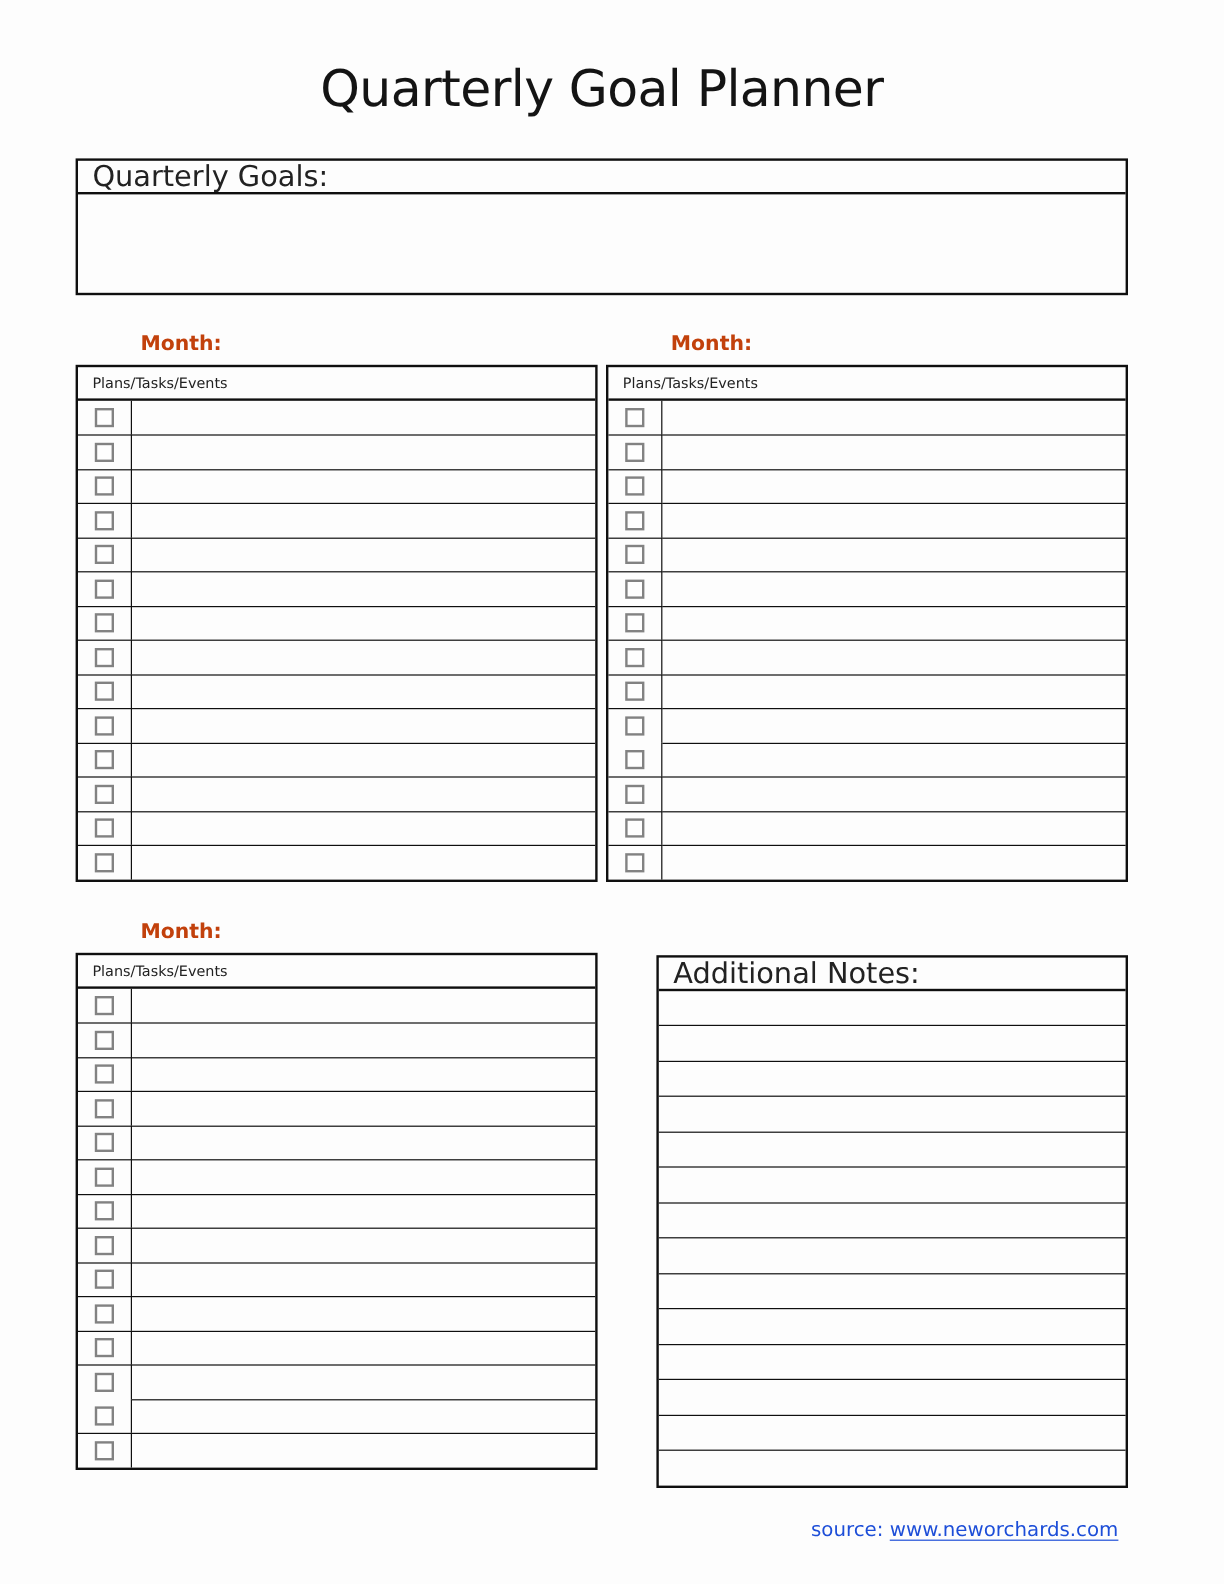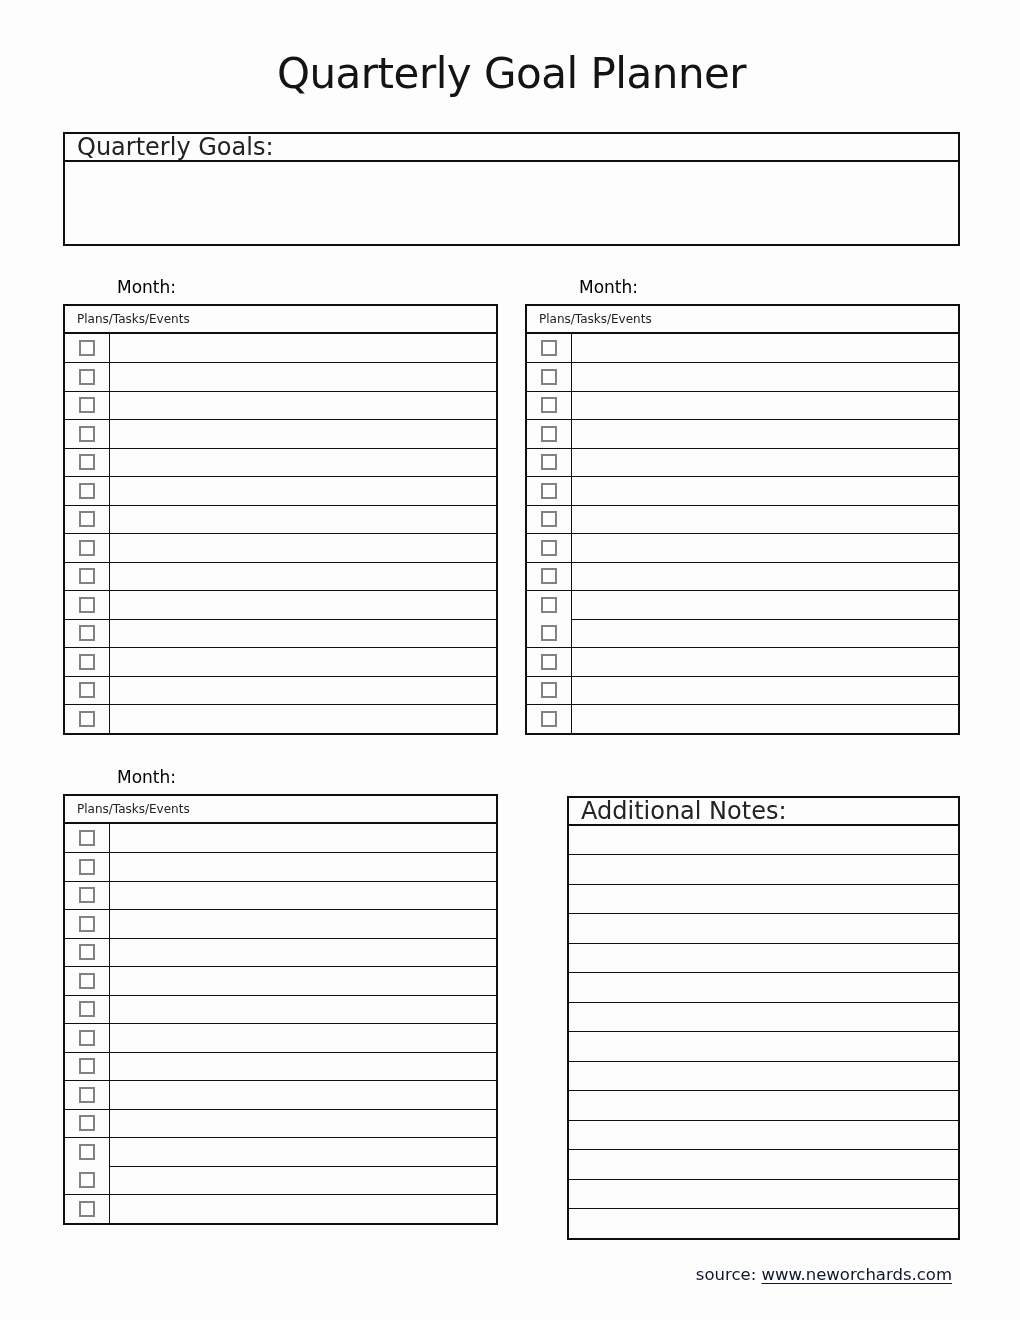--- a/index.html
+++ b/index.html
@@ -4,21 +4,21 @@
 <style>
   * { margin: 0; padding: 0; box-sizing: content-box; }
   html, body { background: #fdfdfd; }
   .page {
     width: 1020px;
     height: 1320px;
     background: #fdfdfd;
     font-family: "DejaVu Sans", sans-serif;
     color: #1c1c1c;
     box-sizing: border-box;
-    padding: 48px 60px 0 63px;
+    padding: 48px 80px 0 63px;
     overflow: hidden;
   }
   .title {
     text-align: center;
     font-size: 42px;
     font-weight: normal;
     letter-spacing: -0.5px;
     line-height: 1.25;
     margin-bottom: 31px;
     color: #141414;
@@ -46,24 +46,24 @@
     margin-top: 31px;
   }
   .bottom-row {
     display: flex;
     justify-content: space-between;
     margin-top: 32px;
     align-items: flex-start;
   }
   .month-block { width: 435px; }
   .month-label {
-    font-weight: normal;
+    font-weight: bold;
     font-size: 17px;
     margin: 0 0 7px 54px;
-    color: #000000;
+    color: #c2410c;
   }
   .task-table {
     border: 2px solid #0f0f0f;
     background: #fdfdfd;
   }
   .table-header {
     height: 26px;
     border-bottom: 2px solid #0f0f0f;
     display: flex;
     align-items: center;
@@ -100,21 +100,21 @@
     background: #fdfdfd;
   }
   .note-row { height: 28.5px; }
   .note-row + .note-row { border-top: 1.5px solid #0f0f0f; }
   
   .footer {
     margin-top: 25px;
     text-align: right;
     padding-right: 8px;
     font-size: 16.5px;
-    color: #0f172a;
+    color: #1d4ed8;
   }
   .footer a {
     color: inherit;
     text-decoration: underline;
     text-underline-offset: 3px;
     cursor: pointer;
   }
 </style>
 </head>
 <body>

